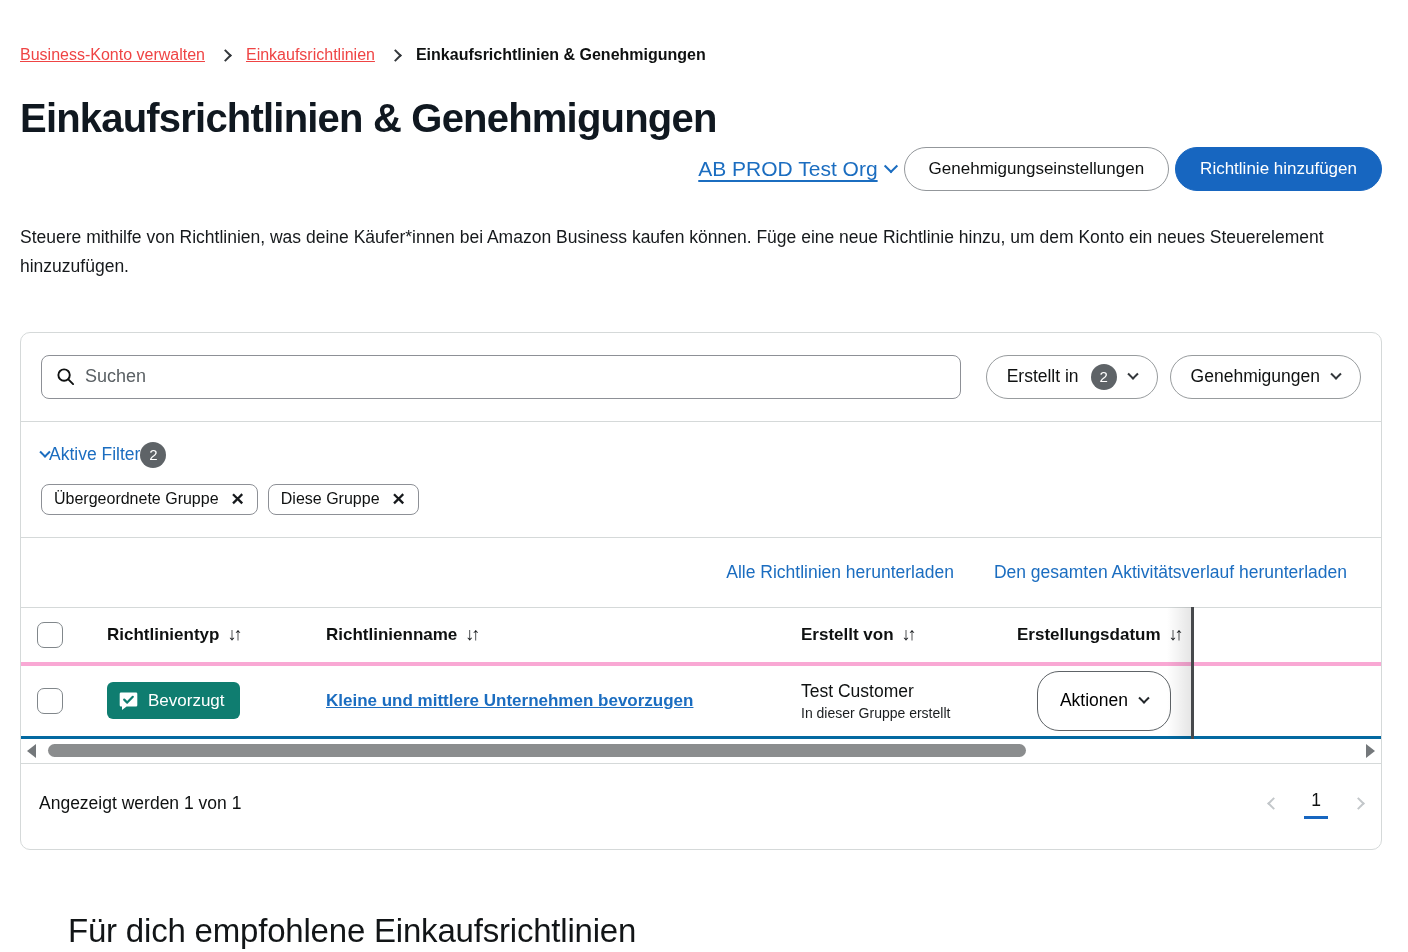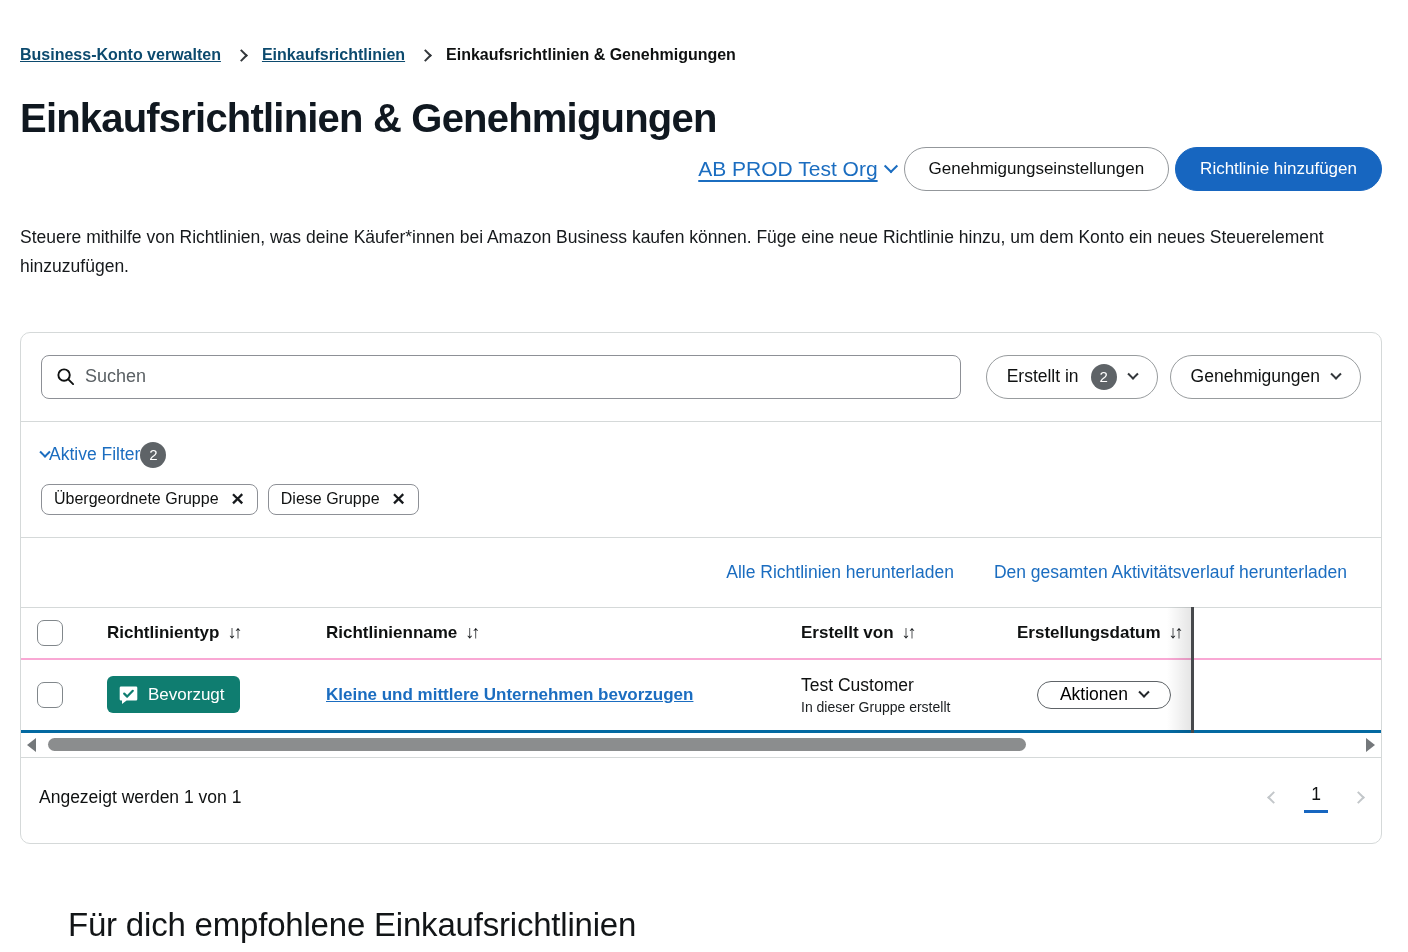--- a/index.html
+++ b/index.html
@@ -2,21 +2,21 @@
 <html lang="de"><head>
 <meta charset="utf-8">
 <style>
   * { margin:0; padding:0; box-sizing:border-box; }
   html,body { width:1408px; height:952px; overflow:hidden; background:#fff;
     font-family:"Liberation Sans", sans-serif; color:#0f1111; }
   .page { padding:0 26px 0 20px; }
 
   
   .breadcrumb { margin-top:46px; display:flex; align-items:center; gap:14px; font-size:16px; }
-  .breadcrumb a { color:#0c4a6e; text-decoration:underline; cursor:pointer;font-weight:bold; }
+  .breadcrumb a { color:#ef4444; text-decoration:underline; cursor:pointer; }
   .crumb-current { font-weight:700; color:#0f1111; }
   .chev { display:inline-block; width:9px; height:9px;
     border-right:2.4px solid currentColor; border-bottom:2.4px solid currentColor; }
   .chev-right { transform:rotate(-45deg); color:#33373b; margin:0 2px; }
   .chev-down  { transform:rotate(45deg) translate(-2px,-2px); }
 
   
   h1.title { margin-top:32px; font-size:40px; font-weight:800; letter-spacing:-0.8px; color:#101820; }
   .controls-row { margin-top:6px; display:flex; justify-content:flex-end; align-items:center; gap:6px; }
   .org-link { display:inline-flex; align-items:center; gap:8px; color:#1b6dc0; font-size:21px; cursor:pointer; margin-right:2px; }
@@ -58,39 +58,39 @@
     height:31px; padding:0 12px; font-size:16px; color:#0f1111; background:#fff; }
   .chip .x { font-size:17px; font-weight:700; color:#16191c; cursor:pointer; line-height:1; }
 
   
   .links-row { display:flex; justify-content:flex-end; gap:40px; padding:24px 34px 24px 20px; }
   .links-row a { color:#1b6dc0; font-size:17.5px; text-decoration:none; cursor:pointer; white-space:nowrap; }
 
   
   .table-wrap { position:relative; }
   .tgrid { display:grid; grid-template-columns:86px 219px 475px 216px 174px 1fr; align-items:center; }
-  .thead { height:53px; border-top:1px solid #d5d9d9; border-bottom:2px solid #f9a8d4; font-weight:700; font-size:17px; }
+  .thead { height:59px; border-top:1px solid #d5d9d9; border-bottom:4px solid #f9a8d4; font-weight:700; font-size:17px; }
   .trow  { height:73px; border-bottom:3px solid #0369a1; }
   .cell-check { padding-left:16px; }
   .checkbox { width:26px; height:26px; border:1.6px solid #81878b; border-radius:7px; background:#fff; cursor:pointer; }
   .th-label { display:inline-flex; align-items:center; gap:8px; white-space:nowrap; }
   .sort-icon { font-size:18px; letter-spacing:-3px; font-weight:700; color:#16191c; cursor:pointer; }
   .cell-clip { overflow:hidden; white-space:nowrap; height:100%; display:flex; align-items:center; }
   .col-shadow { position:absolute; top:0; bottom:0; left:1146px; width:24px; pointer-events:none;
     background:linear-gradient(to right, rgba(0,0,0,0), rgba(0,0,0,0.10)); }
   .col-line { position:absolute; top:0; bottom:0; left:1170px; width:3px; background:#47494c; pointer-events:none; }
 
   .type-badge { display:inline-flex; align-items:center; gap:9px; background:#0f7d70; color:#fff;
     border-radius:6px; padding:8px 15px 8px 11px; font-size:17px; }
   .name-link { color:#1b6dc0; font-weight:700; font-size:17px; text-decoration:underline; cursor:pointer; }
   .created-by-main { font-size:17.5px; color:#0f1111; }
   .created-by-sub { font-size:14px; color:#1a1d1f; margin-top:3px; }
   .date-cell { font-size:17.5px; }
   .cell-actions { display:flex; justify-content:center; }
-  .actions-btn { display:inline-flex; align-items:center; gap:12px; height:28px; padding:0 22px;
+  .actions-btn { display:inline-flex; align-items:center; gap:12px; height:60px; padding:0 22px;
     border:1px solid #5e6367; border-radius:22px; background:#fff; font-size:17.5px; cursor:pointer; }
   .actions-btn .chev { width:8px; height:8px; color:#23272b; }
 
   
   .hscroll { display:flex; align-items:center; height:24px; padding:0 6px; gap:4px; }
   .scroll-arrow { width:0; height:0; border-top:7px solid transparent; border-bottom:7px solid transparent; cursor:pointer; }
   .arrow-left  { border-right:9px solid #74787b; }
   .arrow-right { border-left:9px solid #74787b; }
   .scroll-track { flex:1; height:13px; position:relative; }
   .scroll-thumb { position:absolute; left:8px; top:0; height:13px; width:74%; background:#8b8d8e; border-radius:7px; cursor:pointer; }

